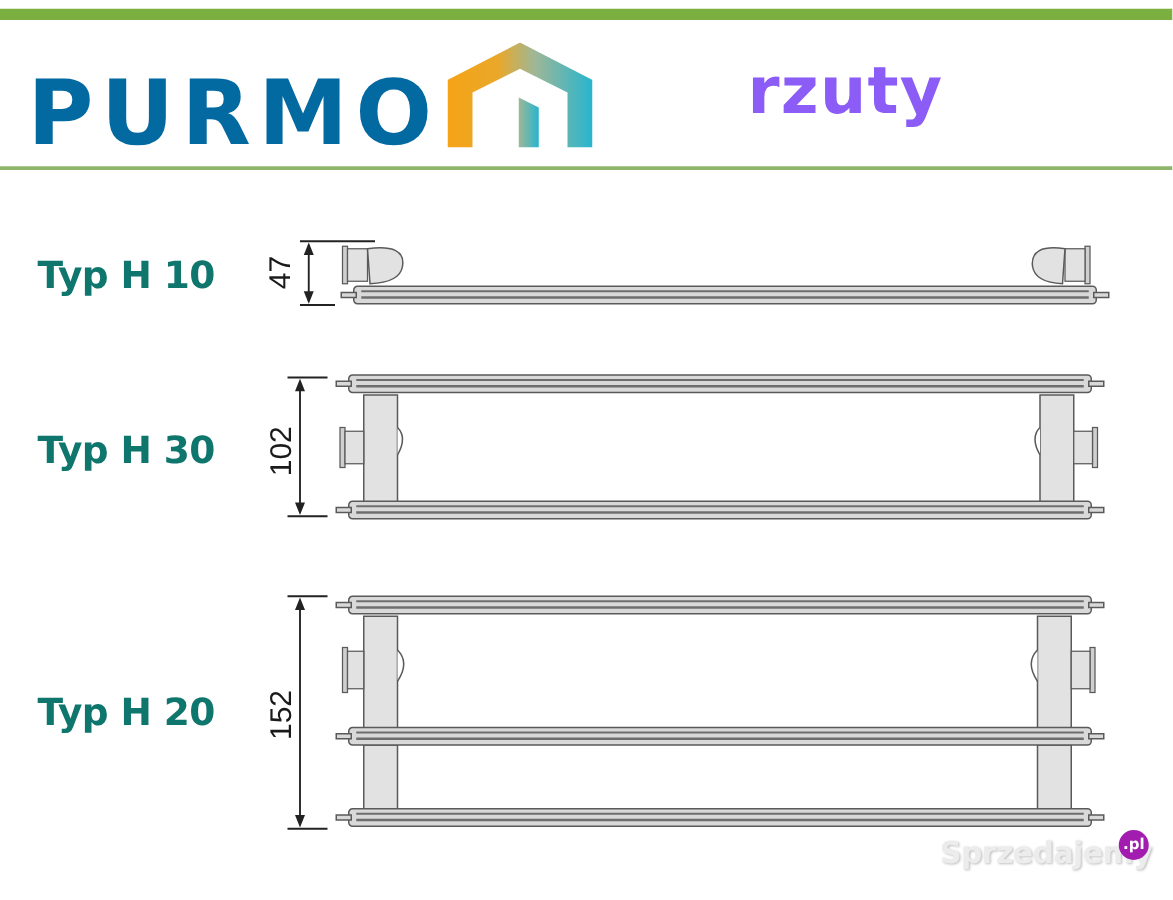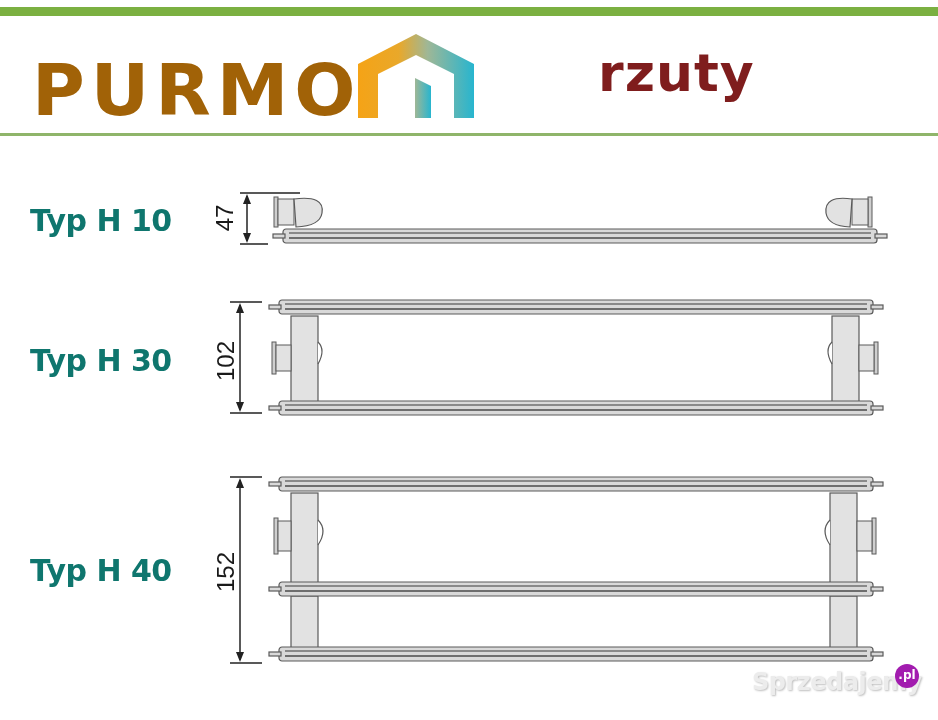--- a/index.html
+++ b/index.html
@@ -1,29 +1,29 @@
 <!DOCTYPE html>
 <html><head>
   <meta charset="utf-8">
   <style>
     * { margin: 0; padding: 0; box-sizing: border-box; }
     html, body { width: 938px; height: 720px; background: #ffffff; overflow: hidden; }
     body { position: relative; font-family: "DejaVu Sans", sans-serif; }
     .top-bar { position: absolute; left: 0; top: 7px; width: 938px; height: 9px; background: #7bb041; }
     .header-rule { position: absolute; left: 0; top: 133px; width: 938px; height: 3px; background: #8fb56a; }
     .brand-text {
-      position: absolute; left: 32px; top: 50px;
+      position: absolute; left: 22px; top: 50px;
       font-family: "DejaVu Sans", sans-serif; font-weight: bold;
-      font-size: 72px; letter-spacing: 6px; color: #a16207; line-height: 80px;
+      font-size: 72px; letter-spacing: 6px; color: #0369a1; line-height: 80px;
     }
     .brand-logo { position: absolute; left: 358px; top: 34px; width: 116px; height: 84px; }
     .section-title {
       position: absolute; left: 598px; top: 38px;
       font-family: "DejaVu Sans", sans-serif; font-size: 52px; font-weight: bold;
-      color: #7f1d1d; letter-spacing: 1px; line-height: 70px;
+      color: #8b5cf6; letter-spacing: 1px; line-height: 70px;
     }
     .type-label {
       position: absolute; left: 30px;
       font-family: "DejaVu Sans", sans-serif; font-weight: bold; font-size: 30px;
       color: #0f766e; letter-spacing: -0.5px;
     }
     .drawing { position: absolute; left: 0; top: 0; width: 938px; height: 720px; }
     .dim-label {
       position: absolute; font-family: "Liberation Sans", sans-serif; font-size: 24px; color: #1a1a1a;
       transform: rotate(-90deg); transform-origin: center center; white-space: nowrap;
@@ -63,21 +63,21 @@
   <path d="M0 30 L58 0 L116 30 L116 84 L96 84 L96 40 L58 21 L20 40 L20 84 L0 84 Z" fill="url(#lg)"></path>
   <path d="M57 44 L73 52 L73 84 L57 84 Z" fill="url(#lg2)"></path>
 </svg>
 
 <div class="section-title">rzuty</div>
 
 <div class="header-rule"></div>
 
 <div class="type-label" style="top:203px;">Typ H 10</div>
 <div class="type-label" style="top:343px;">Typ H 30</div>
-<div class="type-label" style="top:553px;">Typ H 40</div>
+<div class="type-label" style="top:553px;">Typ H 20</div>
 
 <div class="dim-label" style="left:212px; top:204px;">47</div>
 <div class="dim-label" style="left:206px; top:347px;">102</div>
 <div class="dim-label" style="left:206px; top:558px;">152</div>
 
 <svg class="drawing" viewBox="0 0 938 720">
   <defs>
     <g id="panel" stroke="#5a5a5a" stroke-width="1.2">
 
       <rect x="0" y="0" width="594" height="14" rx="3" fill="#d9d9d9"></rect>

